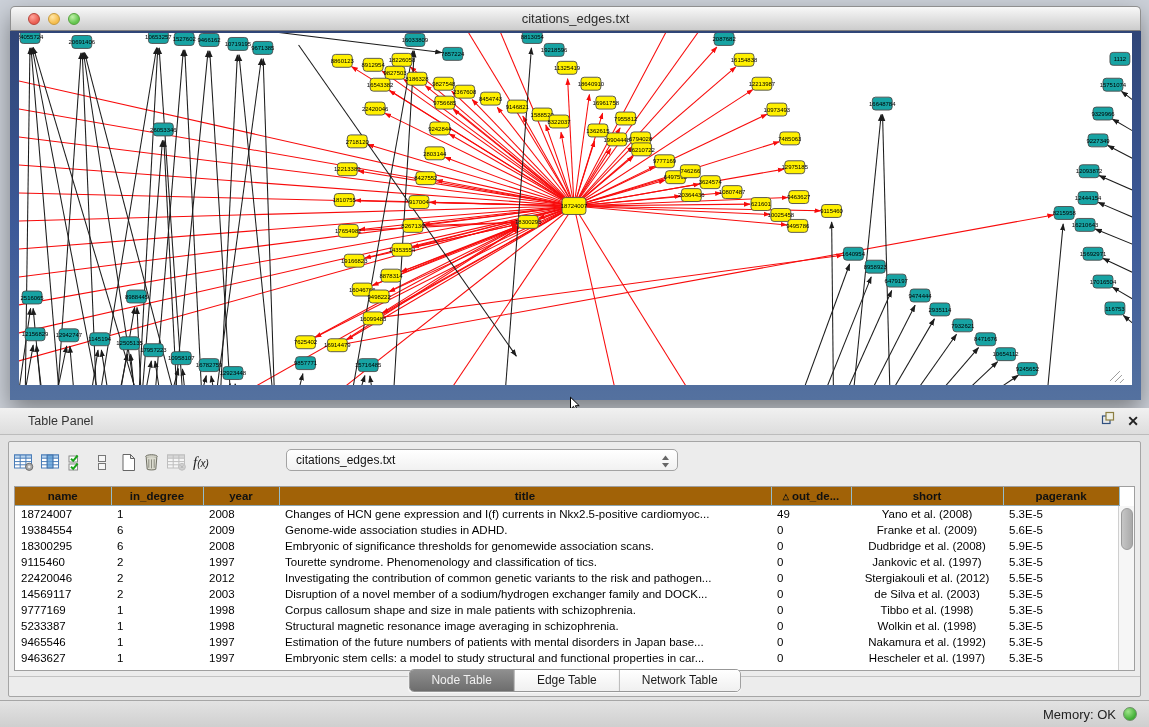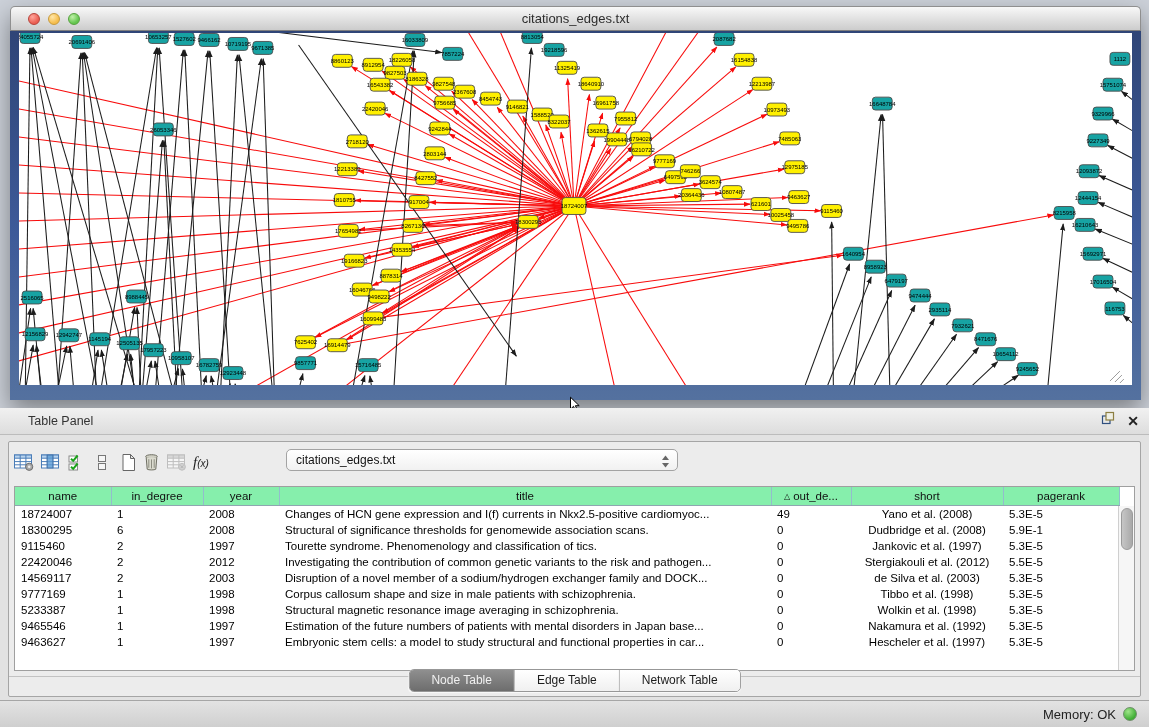--- a/index.html
+++ b/index.html
@@ -37,22 +37,22 @@
   .fx{font-size:13px;color:#222;}
   .fx i{font-family:"Liberation Serif",serif;font-size:15px;font-style:italic;}
   .fx span{font-size:10px;font-style:italic;}
   .combo{position:absolute;left:277px;top:7px;width:392px;height:22px;box-sizing:border-box;
          background:linear-gradient(#ffffff,#f1f1f1);border:1px solid #a3a3a3;border-radius:5px;
          font-size:12px;color:#111;line-height:20px;padding:0 24px 0 9px;}
   .combo .step{position:absolute;right:7px;top:4px;}
   .tablewrap{position:absolute;left:5px;top:44px;width:1121px;height:185px;box-sizing:border-box;
              background:#fff;border:1px solid #9f9f9f;overflow:hidden;}
   table{border-collapse:collapse;table-layout:fixed;width:1104px;}
-  th{background:#86efac;border-right:1px solid #93bccd;border-bottom:1px solid #8fa6b0;
-     font-weight:normal;font-size:11.5px;color:#111;height:18px;padding:0 4px;
+  th{background:#a16207;border-right:1px solid #93bccd;border-bottom:1px solid #8fa6b0;
+     font-weight:bold;font-size:11.5px;color:#111;height:18px;padding:0 4px;
      white-space:nowrap;overflow:hidden;}
   td{font-size:11.5px;color:#000;height:16px;padding:0 6px;white-space:nowrap;overflow:hidden;}
   td.c{text-align:center}
   .sorttri{font-size:8px;margin-right:3px;position:relative;top:-1px;}
   .vscroll{position:absolute;right:0;top:19px;bottom:0;width:15px;background:#f6f6f6;border-left:1px solid #cfcfcf;}
   .vthumb{position:absolute;left:2px;top:2px;width:10px;height:40px;border-radius:6px;
           background:linear-gradient(90deg,#c6c6c6,#a9a9a9);border:1px solid #9a9a9a;}
   .tabstrip{position:absolute;left:0;right:0;bottom:0;height:28px;}
   .tabstrip .hairline{position:absolute;left:0;right:0;top:8px;height:1px;background:#c2c2c2;}
   .seg{position:absolute;left:50%;transform:translateX(-50%);top:1px;height:21px;display:flex;
@@ -583,27 +583,36 @@
               <tr>
                 <td>18724007</td>
                 <td>1</td>
                 <td>2008</td>
                 <td>Changes of HCN gene expression and I(f) currents in Nkx2.5-positive cardiomyoc...</td>
                 <td>49</td>
                 <td class="c">Yano et al. (2008)</td>
                 <td>5.3E-5</td>
               </tr>
               <tr>
+                <td>19384554</td>
+                <td>6</td>
+                <td>2009</td>
+                <td>Genome-wide association studies in ADHD.</td>
+                <td>0</td>
+                <td class="c">Franke et al. (2009)</td>
+                <td>5.6E-5</td>
+              </tr>
+              <tr>
                 <td>18300295</td>
                 <td>6</td>
                 <td>2008</td>
-                <td>Structural of significance thresholds for genomewide association scans.</td>
+                <td>Embryonic of significance thresholds for genomewide association scans.</td>
                 <td>0</td>
                 <td class="c">Dudbridge et al. (2008)</td>
-                <td>5.9E-1</td>
+                <td>5.9E-5</td>
               </tr>
               <tr>
                 <td>9115460</td>
                 <td>2</td>
                 <td>1997</td>
                 <td>Tourette syndrome. Phenomenology and classification of tics.</td>
                 <td>0</td>
                 <td class="c">Jankovic et al. (1997)</td>
                 <td>5.3E-5</td>
               </tr>

